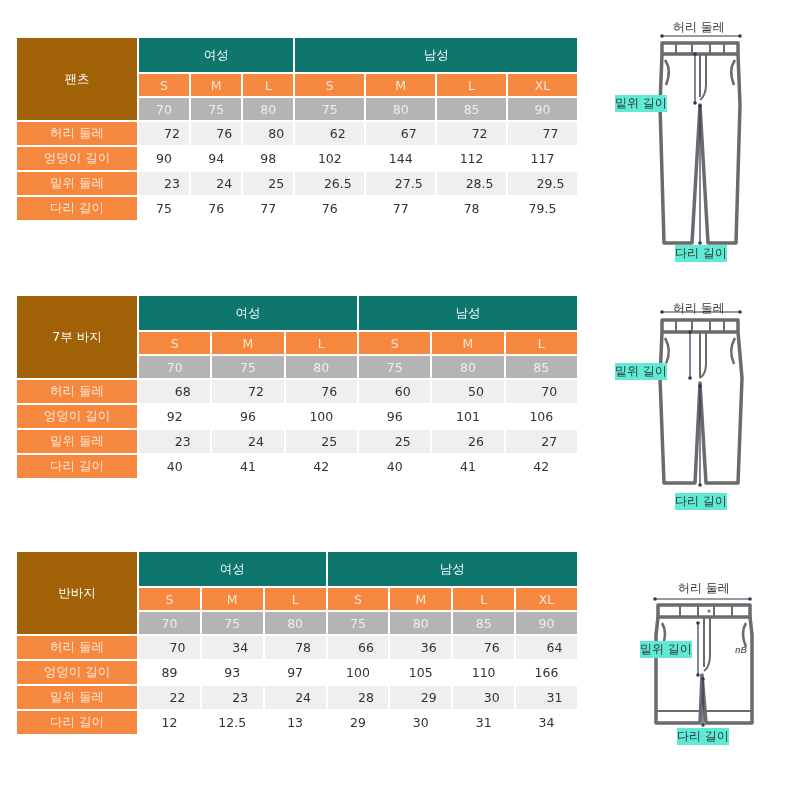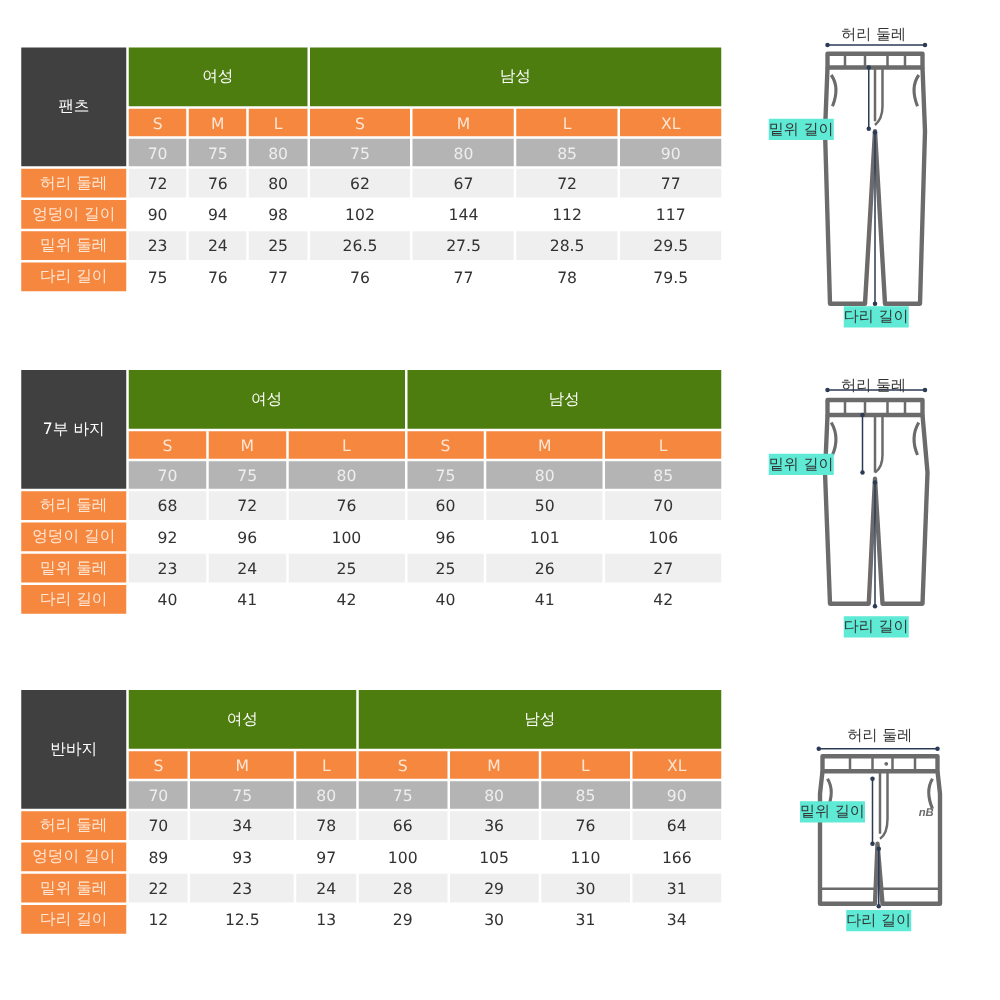--- a/index.html
+++ b/index.html
@@ -15,53 +15,53 @@
     margin: -2px;
   }
   .size-table td, .size-table th {
     text-align: center;
     vertical-align: middle;
     font-weight: normal;
     padding: 0;
     font-size: 12.5px;
   }
   .corner {
-    background: #404040;
+    background: #a16207;
     color: #fff;
     font-size: 12px;
     font-weight: bold;
-    width: 84px;
+    width: 120px;
   }
   .gender {
-    background: #4d7c0f;
+    background: #0f766e;
     color: #fff;
     font-size: 12px;
     font-weight: bold;
-    height: 47px;
+    height: 34px;
   }
   .size-label {
     background: #f5873f;
     color: #fde5d3;
     height: 22px;
     font-size: 12.5px;
   }
   .waist-size {
     background: #b4b4b4;
     color: #eeeeee;
     height: 22px;
     font-size: 12.5px;
   }
   .row-label {
     background: #f5873f;
     color: #fde7d6;
     font-size: 11.5px;
     height: 22px;
   }
   .cell { height: 23px; color: #333; font-size: 12.5px; }
-  .row-even .cell { background: #efefef; }
+  .row-even .cell { background: #efefef; padding-left: 16px; }
   .row-odd .cell { background: #ffffff; }
 
   #t1 { top: 38px; width: 564px; }
   #t2 { top: 296px; width: 564px; }
   #t3 { top: 552px; width: 564px; }
 
   .diagram {
     position: absolute;
     width: 180px;
   }

